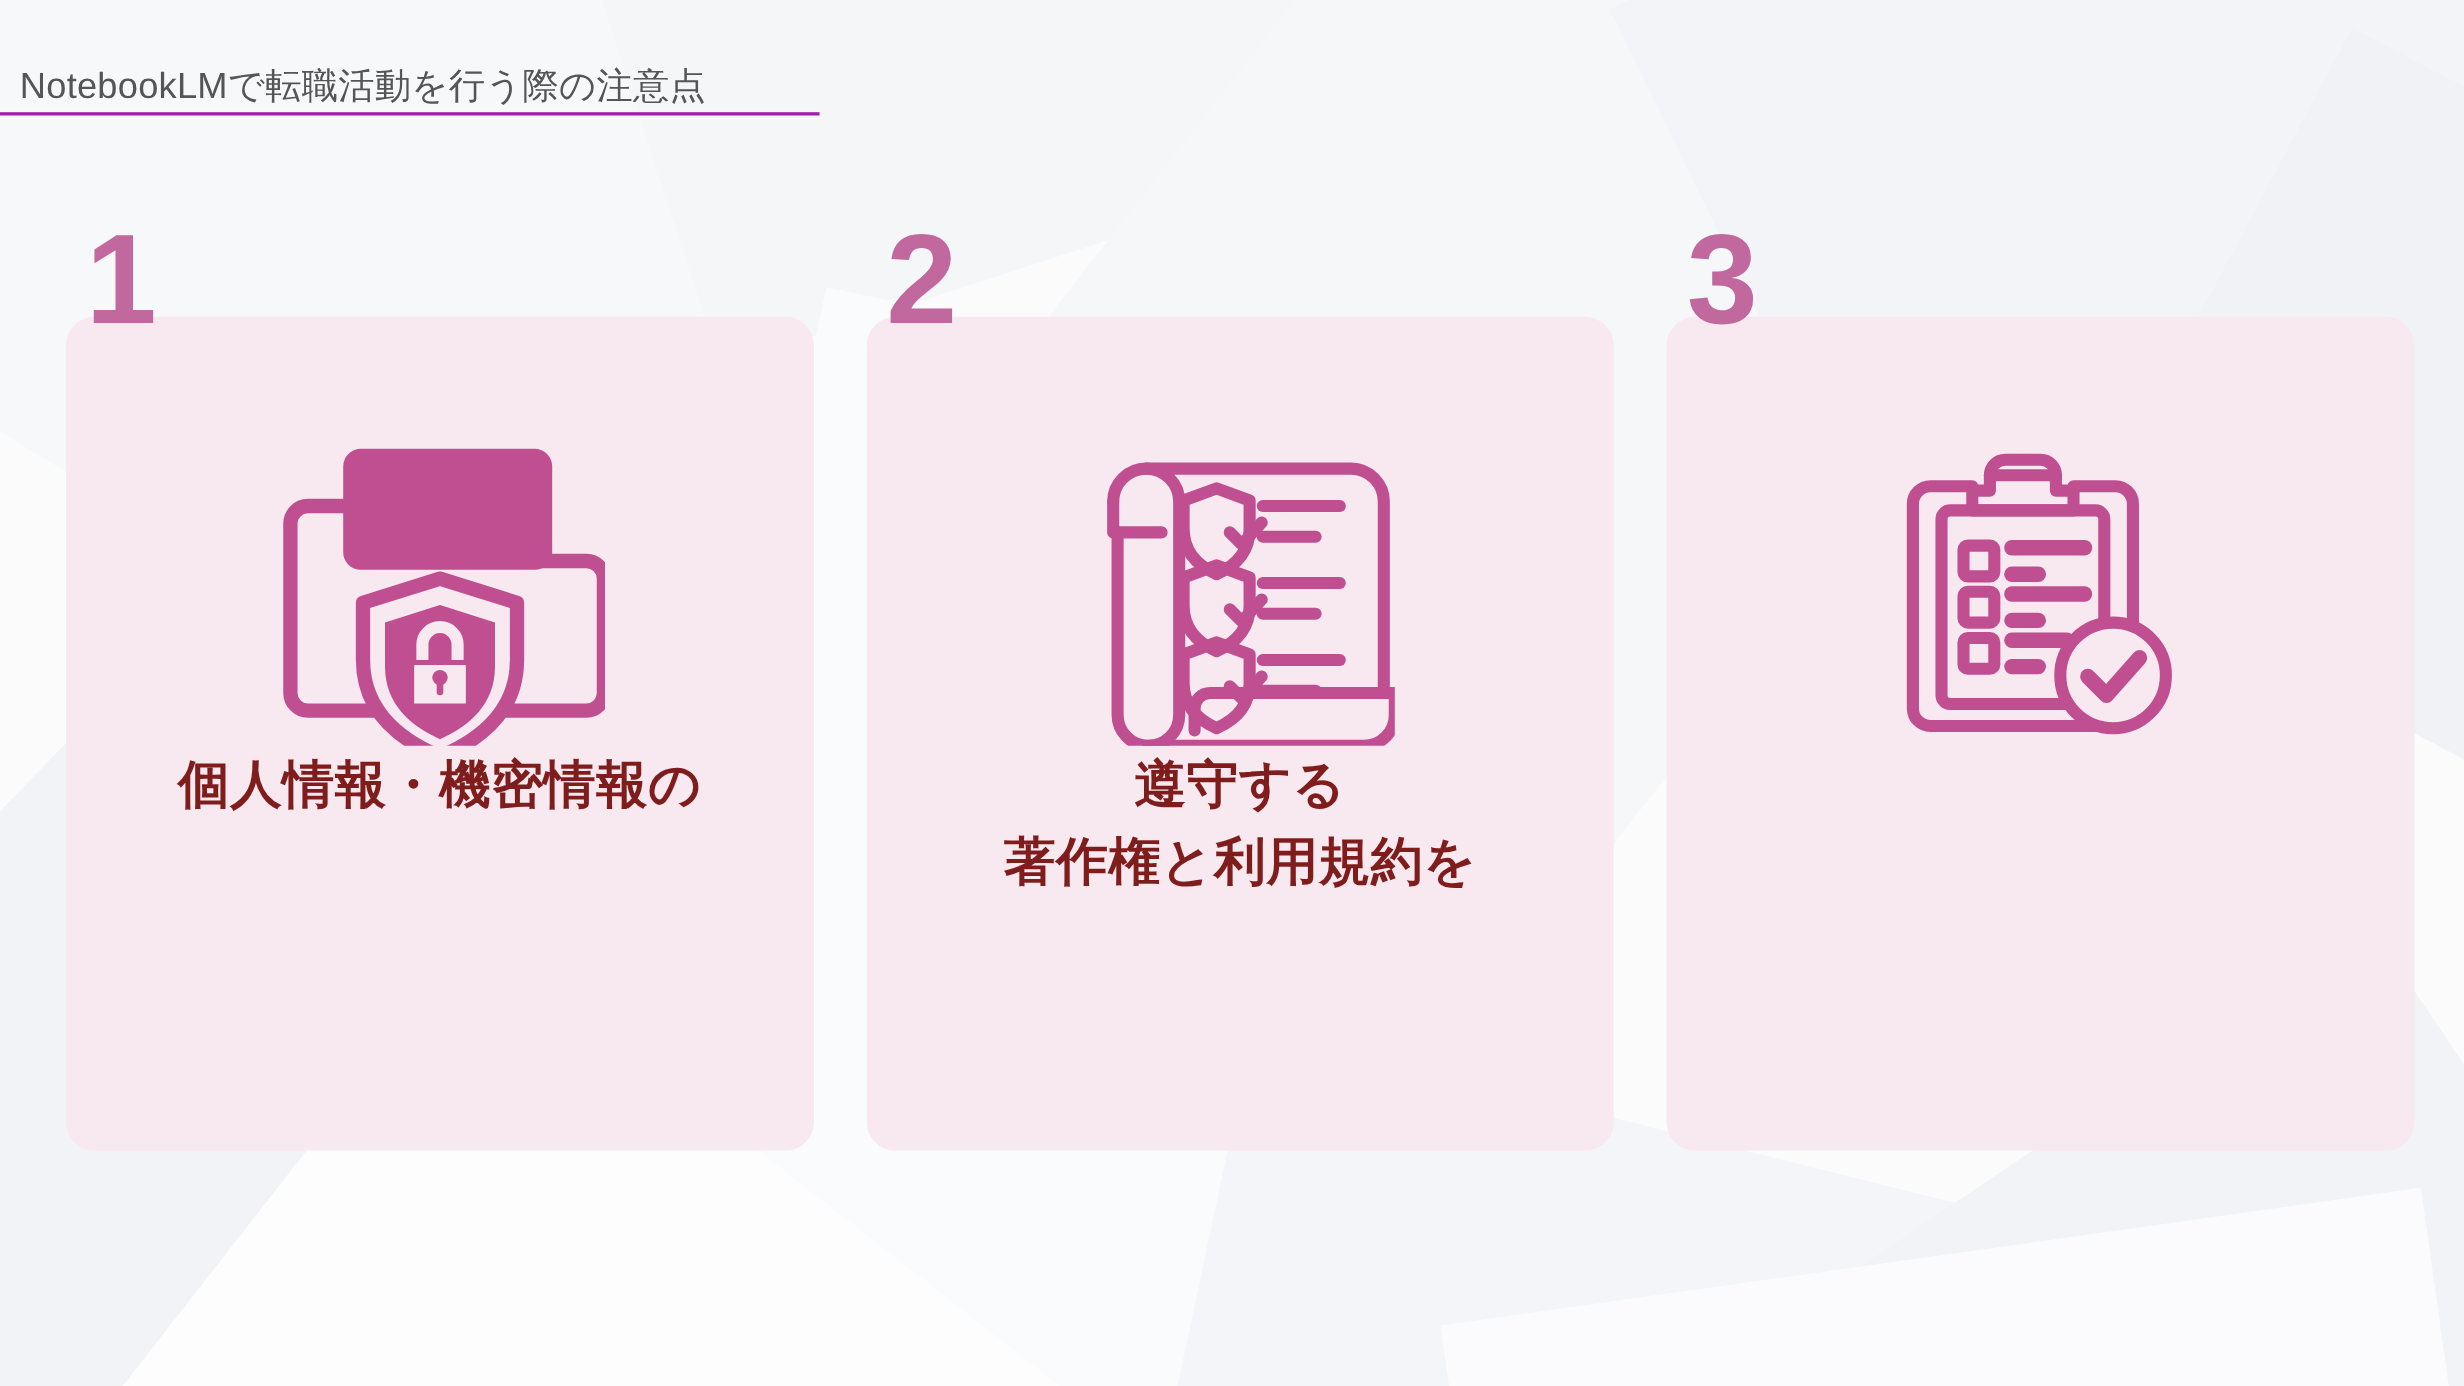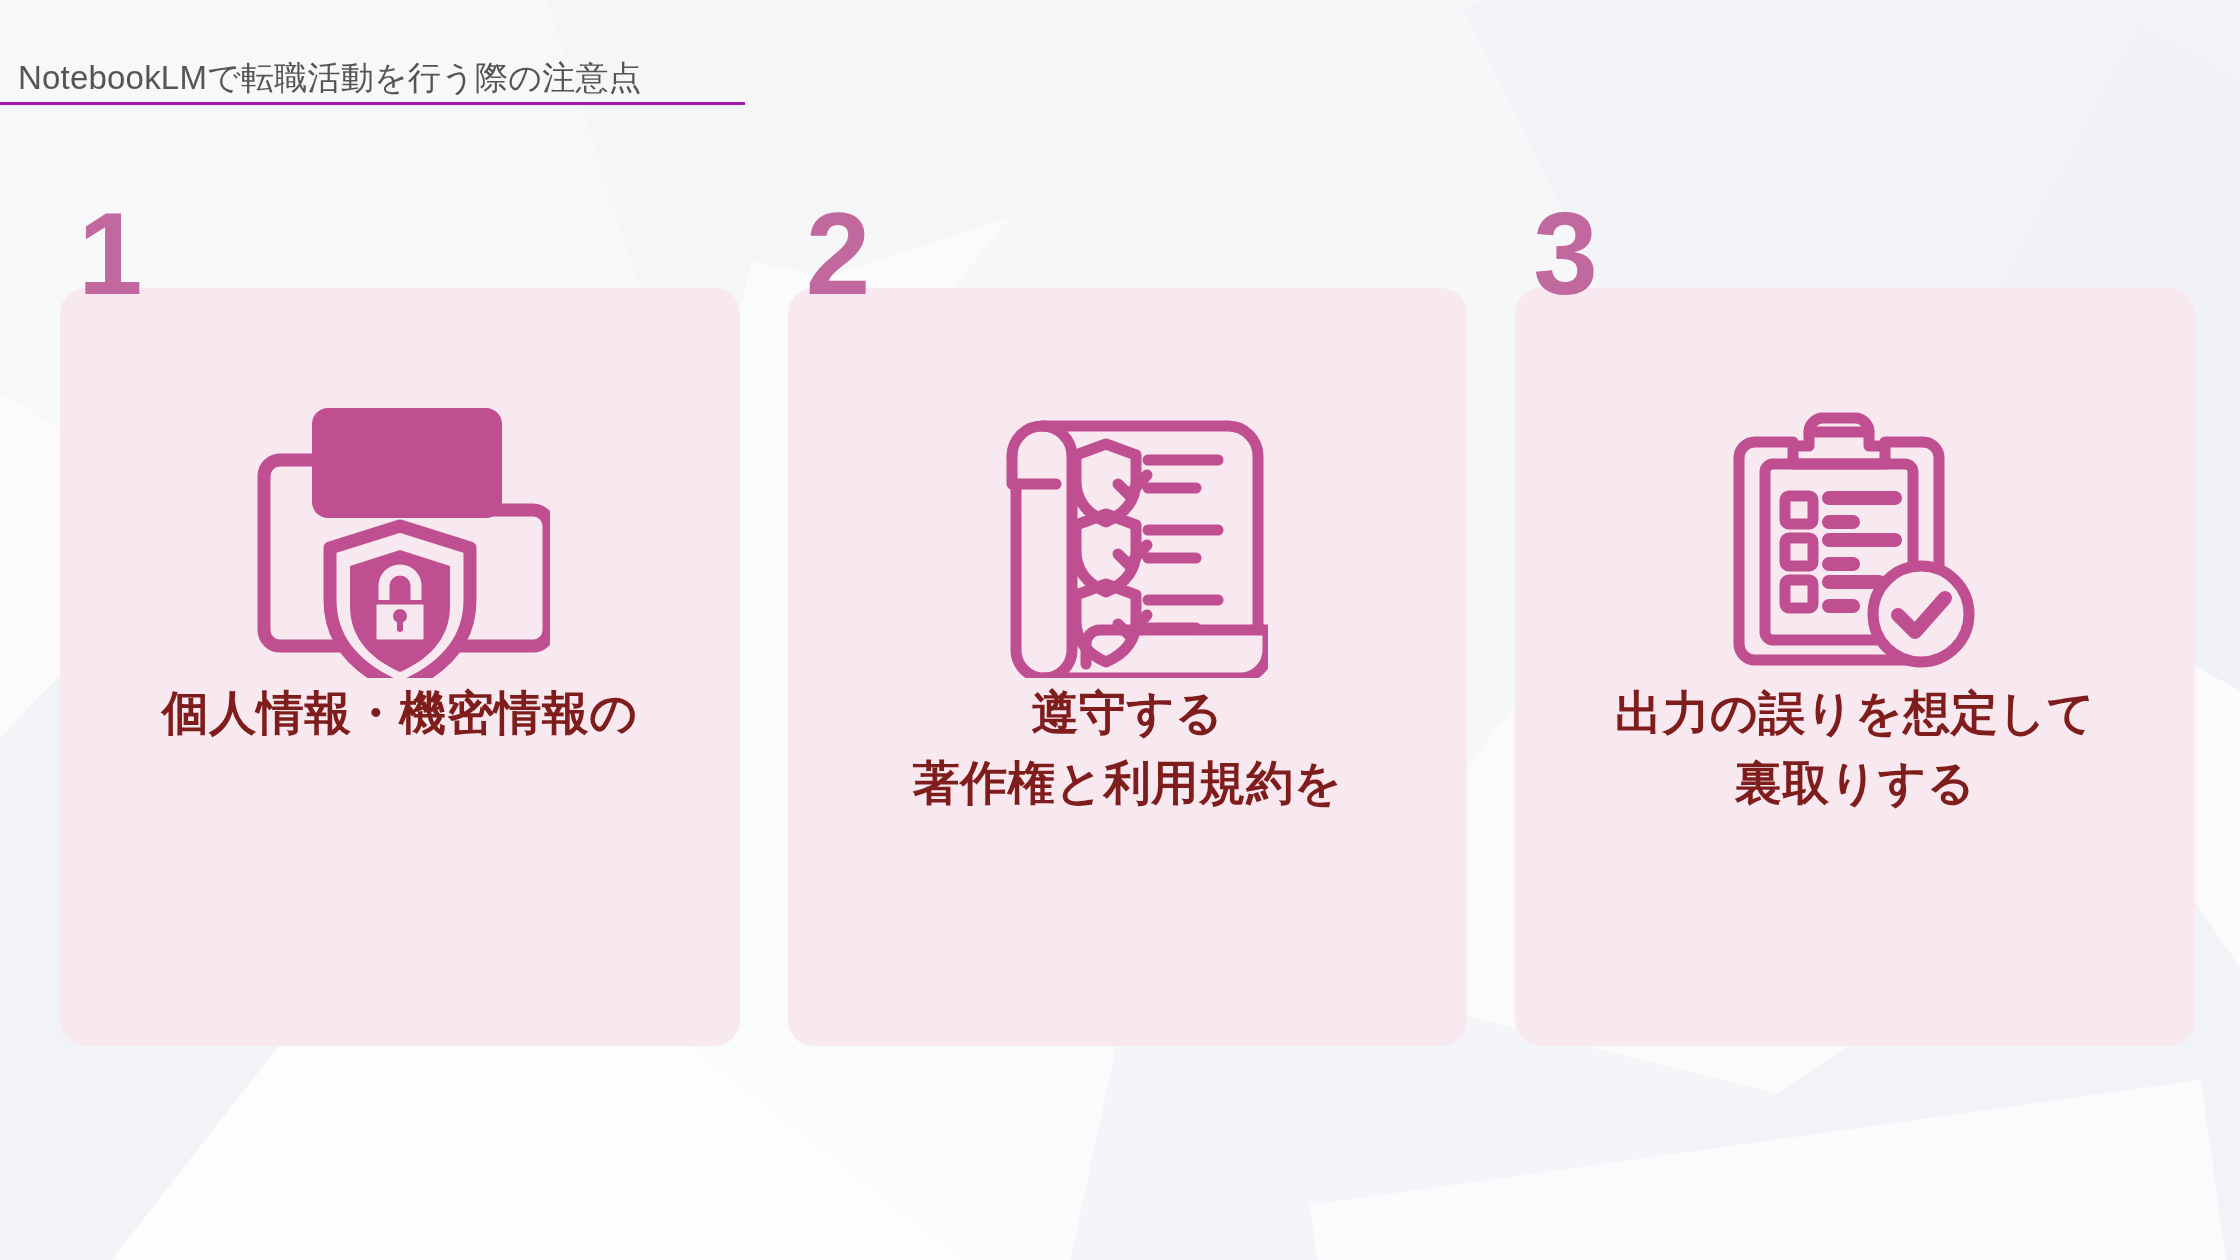--- a/index.html
+++ b/index.html
@@ -219,20 +219,16 @@
             <path d="M114 166 h24" stroke-width="14"></path>
             <path d="M114 184 h50" stroke-width="14"></path>
             <path d="M114 208 h24" stroke-width="14"></path>
           </g>
 
           <circle cx="206" cy="216" r="50" fill="#f8e8ef"></circle>
           <circle cx="206" cy="216" r="48" fill="none" stroke="#bf4f90" stroke-width="11"></circle>
           <path d="M183 217 l17 17 l30 -34" fill="none" stroke="#bf4f90" stroke-width="14" stroke-linecap="round" stroke-linejoin="round"></path>
         </svg>
       </div>
-      <div class="card-label">
-        <span class="ln">出力の誤りを想定して</span>
-        <span class="ln">裏取りする</span>
-      </div>
     </div>
 
   </div>
 </div>
 
 </body></html>

